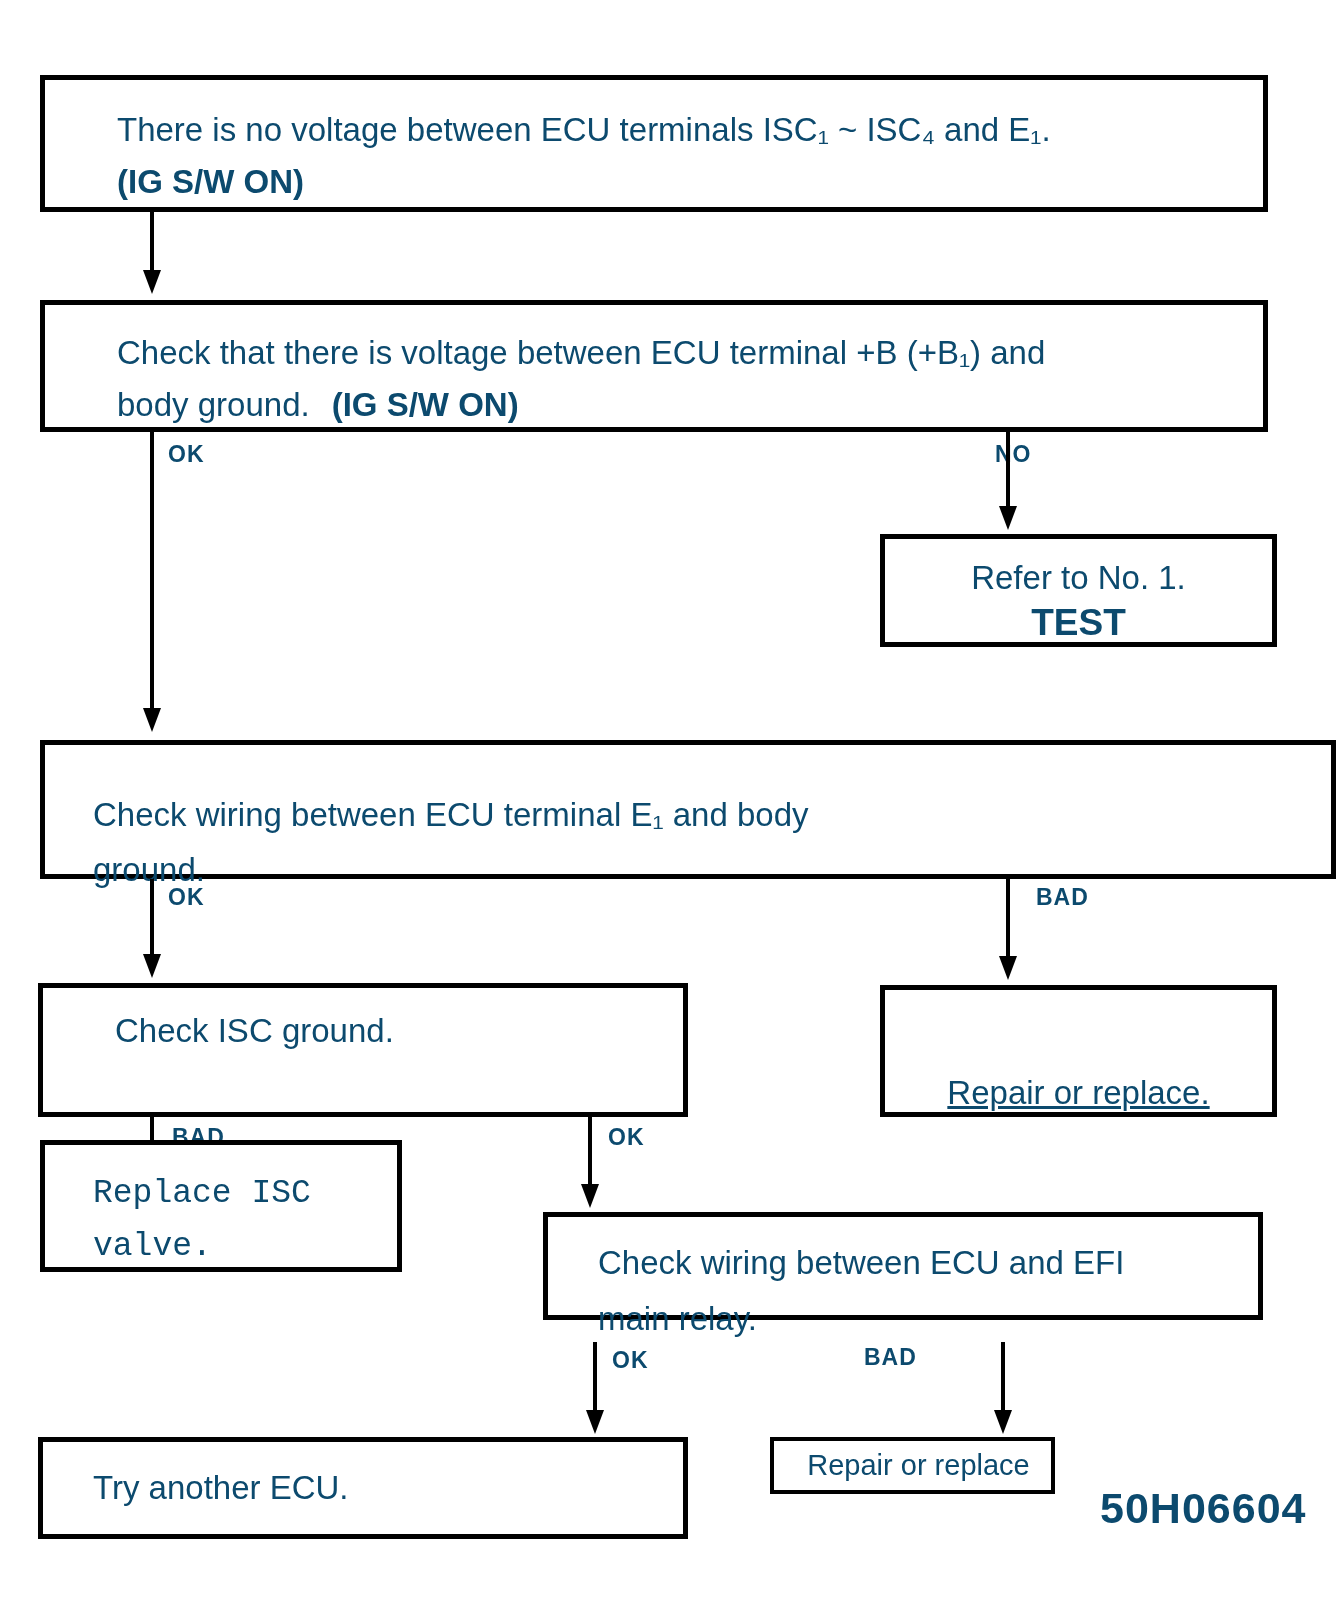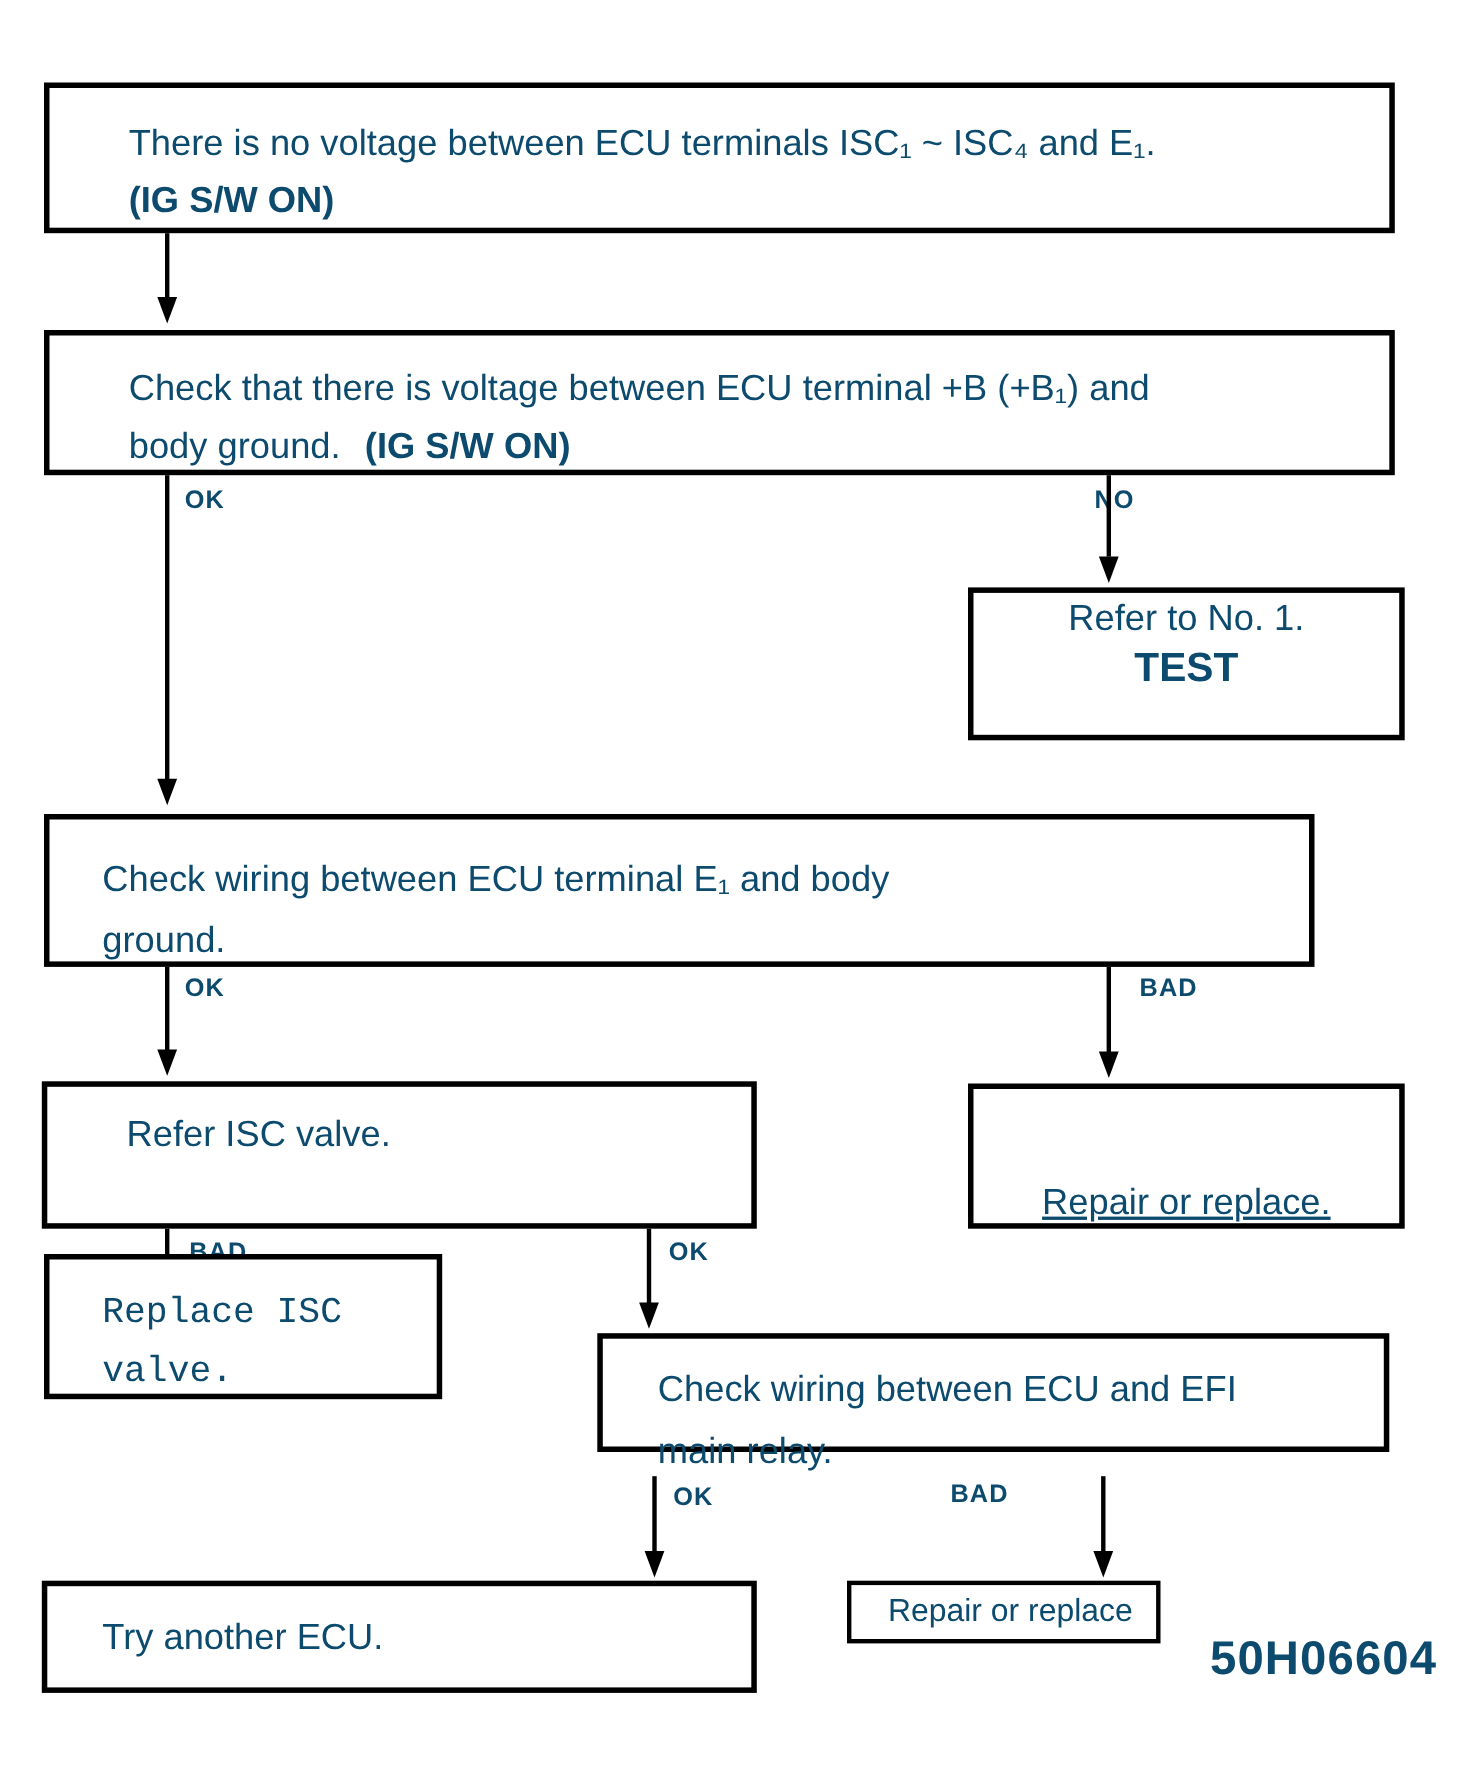--- a/index.html
+++ b/index.html
@@ -41,23 +41,23 @@
   .elabel {
     position: absolute;
     font-size: 23px;
     font-weight: bold;
     letter-spacing: 1px;
   }
 
   
   #b-novolt   { left: 40px;  top: 75px;   width: 1228px; height: 137px; padding: 24px 20px 0 72px; line-height: 52px; }
   #b-checkb   { left: 40px;  top: 300px;  width: 1228px; height: 132px; padding: 22px 20px 0 72px; line-height: 52px; }
-  #b-refer    { left: 880px; top: 534px;  width: 397px;  height: 139px; text-align: center; line-height: 45px; }
+  #b-refer    { left: 880px; top: 534px;  width: 397px;  height: 113px; text-align: center; padding-top: 16px; line-height: 45px; }
   #b-refer .test-line { font-size: 37px; font-weight: bold; }
-  #b-checke1  { left: 40px;  top: 740px;  width: 1155px; height: 139px; padding: 26px 20px 0 48px; line-height: 55px; }
+  #b-checke1  { left: 40px;  top: 740px;  width: 1296px; height: 139px; padding: 42px 20px 0 48px; line-height: 55px; }
   #b-checkisc { left: 38px;  top: 983px;  width: 650px;  height: 134px; padding: 24px 20px 0 72px; }
   #b-repair1  { left: 880px; top: 985px;  width: 397px;  height: 132px; display: flex; align-items: flex-end; justify-content: center; text-decoration: underline; }
   #b-replisc  { left: 40px;  top: 1140px; width: 362px;  height: 132px; padding: 22px 10px 0 48px; line-height: 53px; font-family: Liberation Mono, monospace; }
   #b-checkefi { left: 543px; top: 1212px; width: 720px;  height: 108px; padding: 18px 10px 0 50px; line-height: 56px; }
   #b-tryecu   { left: 38px;  top: 1437px; width: 650px;  height: 102px; display: flex; align-items: center; padding-left: 50px; }
   #b-repair2  { left: 770px; top: 1437px; width: 285px;  height: 57px;  border-width: 4px; display: flex; align-items: center; justify-content: center; font-size: 29px; padding-left: 12px; }
 
   
   #ln-start  { left: 150px;  top: 212px;  height: 60px; }
   #ah-start  { left: 143px;  top: 270px; }
@@ -136,21 +136,21 @@
 
   <div class="elabel" id="lbl-ok2">OK</div>
   <div class="vline" id="ln-ok2"></div>
   <div class="ahead" id="ah-ok2"></div>
 
   <div class="elabel" id="lbl-bad1">BAD</div>
   <div class="vline" id="ln-bad1"></div>
   <div class="ahead" id="ah-bad1"></div>
 
   <div class="box" id="b-checkisc">
-    <div class="line">Refer ISC valve.</div>
+    <div class="line">Check ISC ground.</div>
   </div>
 
   <div class="box" id="b-repair1">
     <div class="line">Repair or replace.</div>
   </div>
 
   <div class="elabel" id="lbl-bad2">BAD</div>
   <div class="vline" id="ln-bad2"></div>
   <div class="ahead" id="ah-bad2"></div>
 

